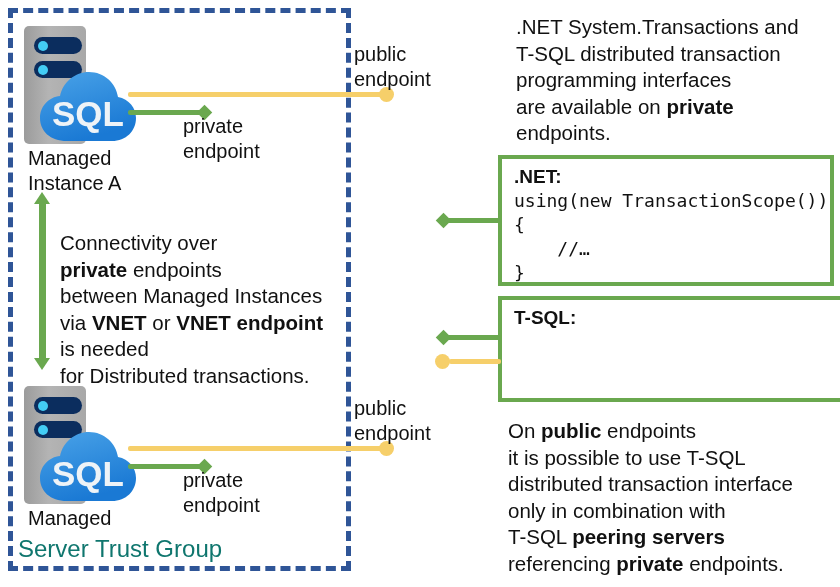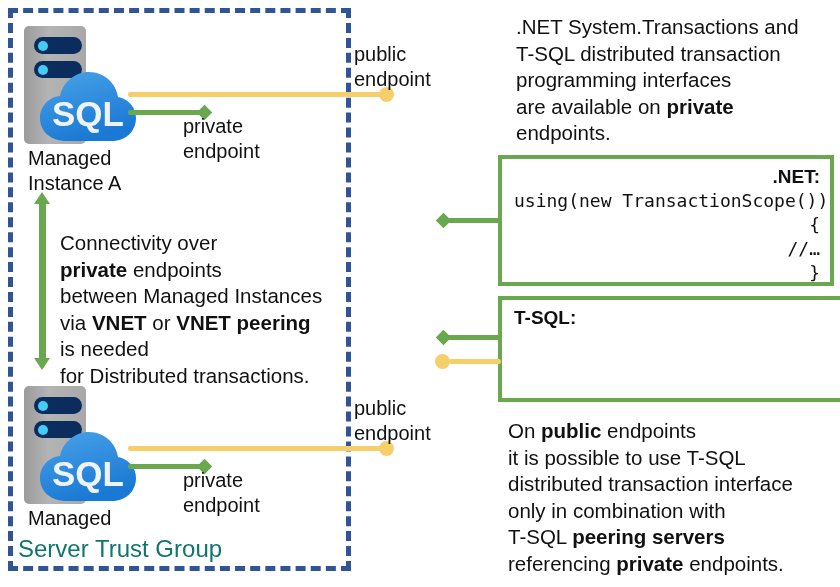--- a/index.html
+++ b/index.html
@@ -224,21 +224,21 @@
 
   <div class="v-arrow" style="left:34px; top:192px; width:17px; height:178px;">
     <div class="head up"></div>
     <div class="shaft"></div>
     <div class="head down"></div>
   </div>
 
   <div class="para" style="left:60px; top:203px; width:280px;margin-top:27px;">Connectivity over
 <b>private</b> endpoints
 between Managed Instances
-via <b>VNET</b> or <b>VNET peering</b>
+via <b>VNET</b> or <b>VNET endpoint</b>
 is needed
 for Distributed transactions.</div>
 
   <div class="mi" style="left:16px; top:386px;">
     <div class="tower">
       <div class="bar b1">
           <div class="dot"></div>
         </div>
       <div class="bar b2">
           <div class="dot"></div>
@@ -268,21 +268,21 @@
   <div class="caption" style="left:183px; top:468px;">private<br>endpoint</div>
 
   <div class="trust-group-label">Server Trust Group</div>
 
   <div class="para" style="left:508px; top:14px; width:320px;margin-left:8px;">.NET System.Transactions and
 T-SQL distributed transaction
 programming interfaces
 are available on <b>private</b>
 endpoints.</div>
 
-  <div class="code-box" style="left:498px; top:155px; width:336px; height:131px;text-align:right;">
+  <div class="code-box" style="left:498px; top:155px; width:336px; height:131px;">
     <div class="code-title">.NET:</div>
     <pre>using(new TransactionScope())
 {
     //…
 }</pre>
   </div>
 
   <div class="line-h green" style="left:445px; top:218px; width:56px;"></div>
   <div class="endcap-diamond" style="left:438px; top:215px;"></div>
 

